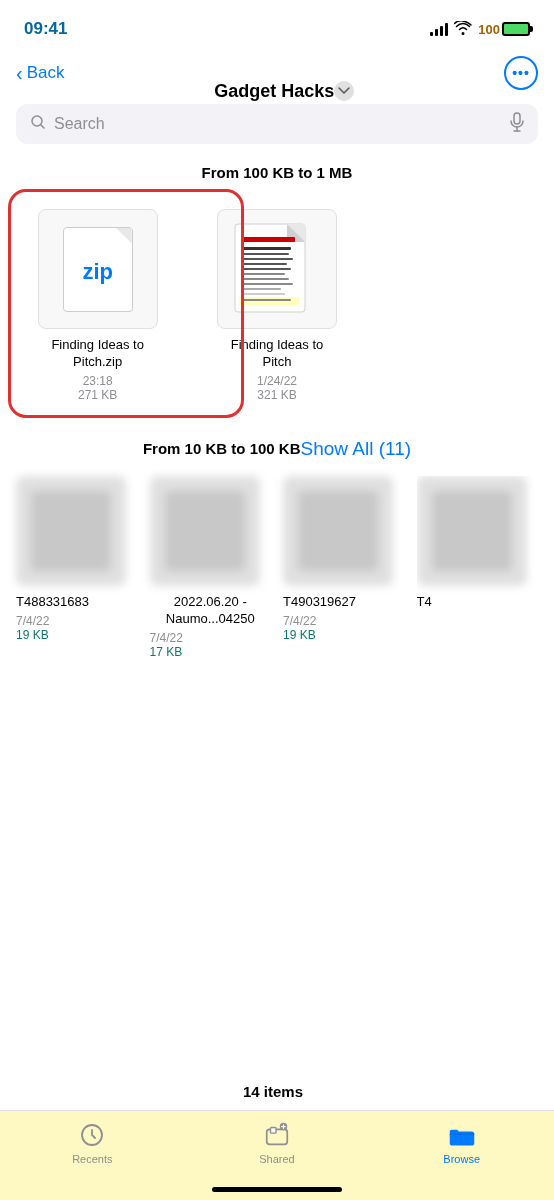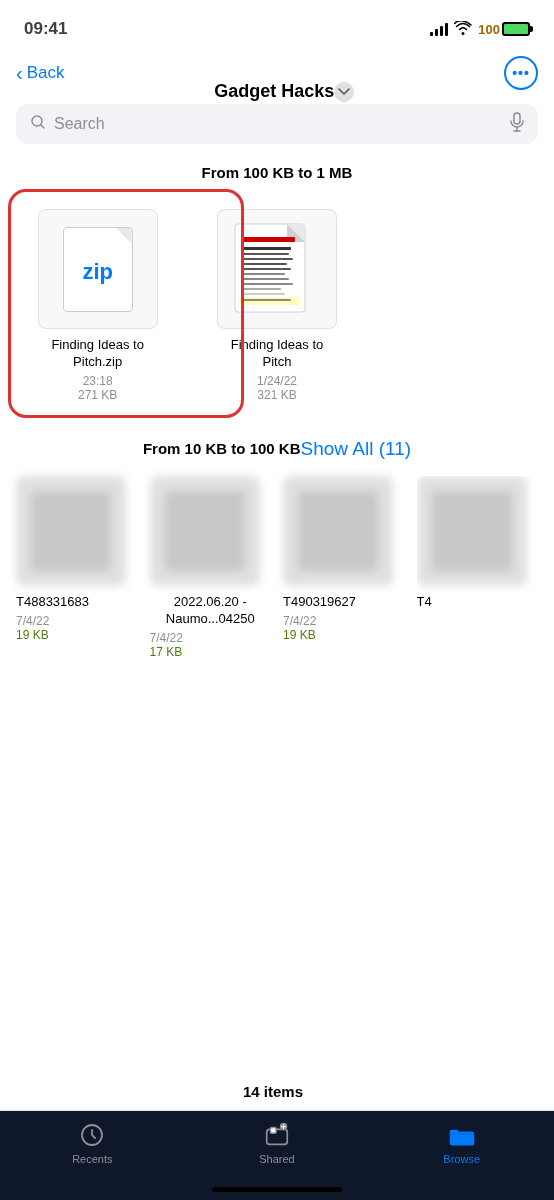--- a/index.html
+++ b/index.html
@@ -16,21 +16,21 @@
     .status-bar {
       display: flex;
       justify-content: space-between;
       align-items: center;
       padding: 14px 24px 6px;
       height: 50px;
     }
     .status-time {
       font-size: 17px;
       font-weight: 600;
-      color: #404040;
+      color: #0369a1;
     }
     .status-icons {
       display: flex;
       align-items: center;
       gap: 6px;
     }
     .signal-bars {
       display: flex;
       align-items: flex-end;
       gap: 2px;
@@ -92,21 +92,21 @@
       cursor: pointer;
     }
     .back-chevron {
       font-size: 20px;
       font-weight: 300;
       line-height: 1;
       margin-top: -1px;
     }
     .nav-title-area {
       display: flex;
-      align-items: flex-end;
+      align-items: center;
       gap: 0;
       margin-top: 36px;
     }
     .nav-title {
       font-size: 18px;
       font-weight: 600;
       color: #000;
     }
     .nav-dropdown-icon {
       width: 20px;
@@ -309,21 +309,21 @@
       text-align: center;
       line-height: 1.3;
       margin-bottom: 3px;
     }
     .blurred-date {
       font-size: 12px;
       color: #8e8e93;
     }
     .blurred-size {
       font-size: 12px;
-      color: #4d7c0f;
+      color: #0f766e;
     }
 
     
     .footer-info {
       position: absolute;
       bottom: 100px;
       left: 0;
       right: 8px;
       text-align: center;
     }
@@ -338,21 +338,21 @@
       margin-top: 4px;
     }
 
     
     .tab-bar {
       position: absolute;
       bottom: 0;
       left: 0;
       right: 0;
       height: 90px;
-      background: #0f172a;
+      background: #fef9c3;
       border-top: 1px solid #e0e0e0;
       display: flex;
       align-items: flex-start;
       padding-top: 10px;
     }
     .tab-item {
       flex: 1;
       display: flex;
       flex-direction: column;
       align-items: center;

